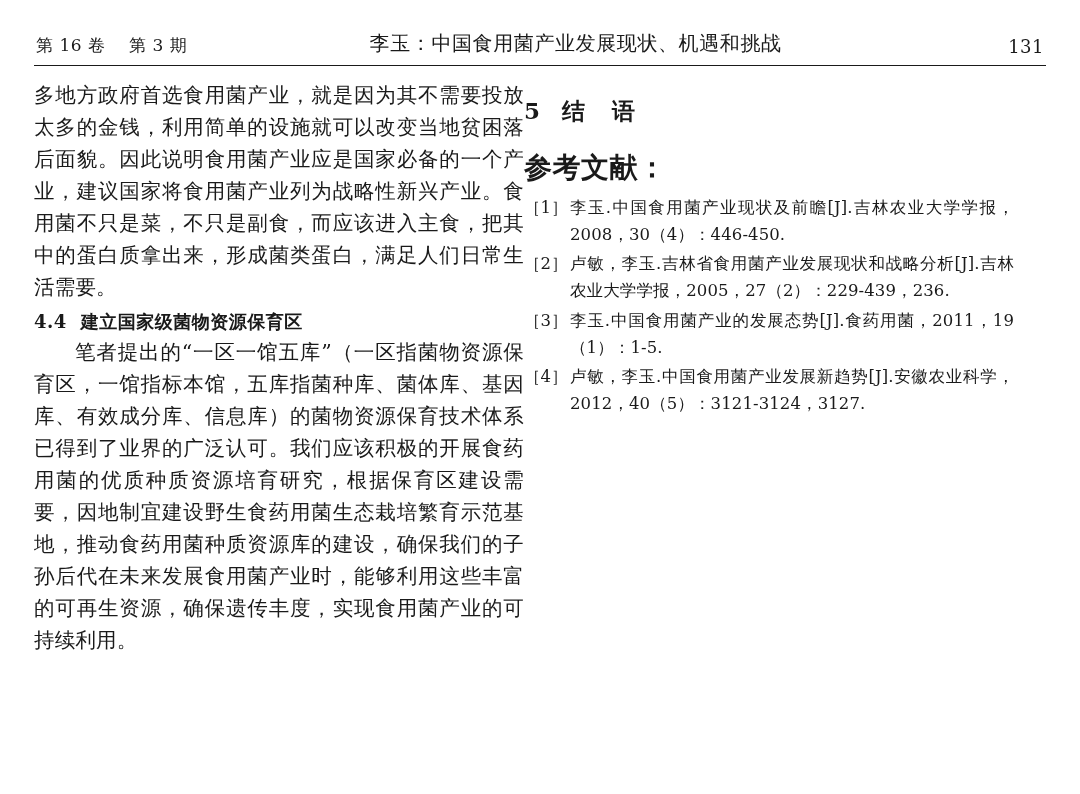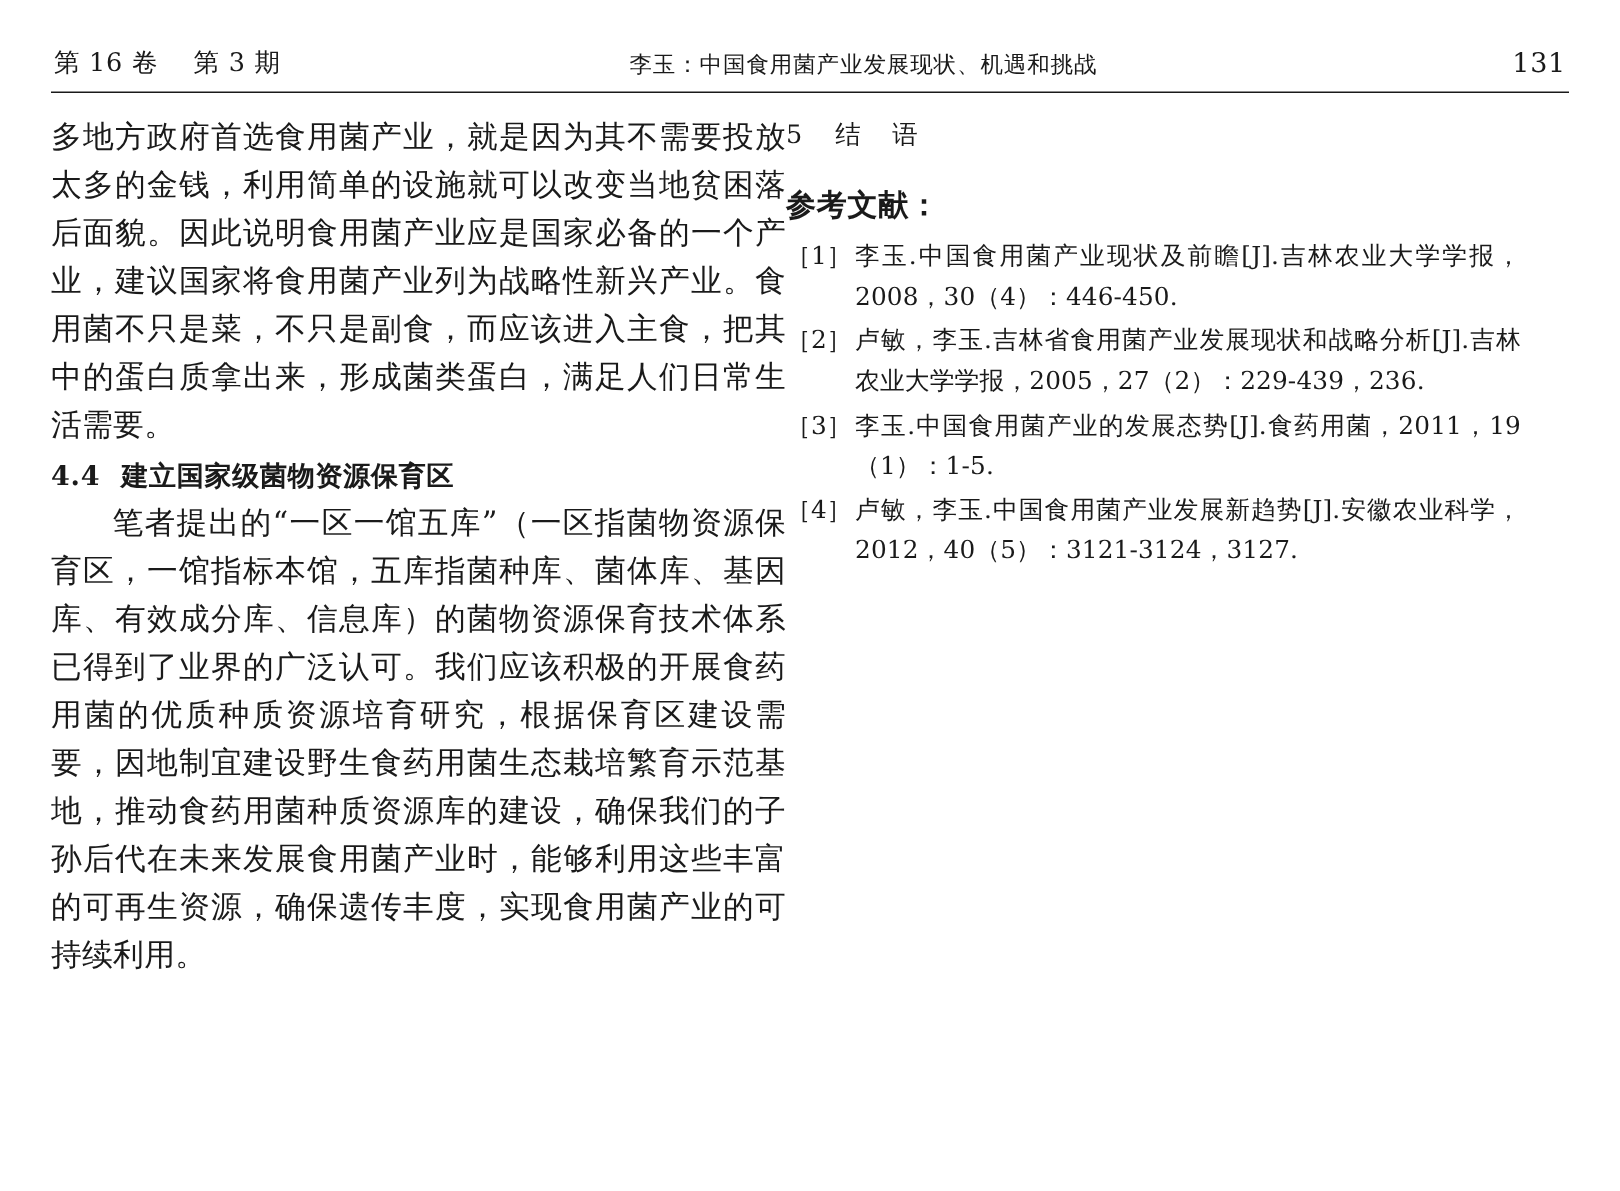--- a/index.html
+++ b/index.html
@@ -31,21 +31,21 @@
     padding: 0 2px 8px 2px;
     letter-spacing: 0.5px;
   }
   .rh-left {
     white-space: pre;
     font-family: "DejaVu Serif", "Liberation Serif", serif;
   }
   .rh-center {
     flex: 1;
     text-align: center;
-    font-size: 15px;
+    font-size: 20px;
     letter-spacing: 0.6px;
     margin-left: -40px;
   }
   .rh-right {
     font-size: 18px;
     min-width: 40px;
     text-align: right;
   }
   .rule {
     border-bottom: 1.6px solid #1a1a1a;
@@ -75,30 +75,30 @@
     font-size: 18px;
     font-weight: bold;
     margin: 4px 0 2px 0;
     line-height: 1.5;
     letter-spacing: 0.5px;
   }
   .section-head .num {
     margin-right: 14px;
   }
   .section-head-major {
-    font-size: 17px;
-    font-weight: normal;
+    font-size: 23px;
+    font-weight: bold;
     letter-spacing: 2px;
-    margin: 2px 0 10px 0;
+    margin: 16px 0 10px 0;
   }
   .section-head-major .num {
     margin-right: 20px;
   }
   .refs-title {
-    font-size: 20px;
+    font-size: 28px;
     font-weight: bold;
     margin: 22px 0 8px 0;
     letter-spacing: 0.5px;
   }
   .ref-list {
     margin: 0;
     padding: 0;
     list-style: none;
   }
   .ref-item {

